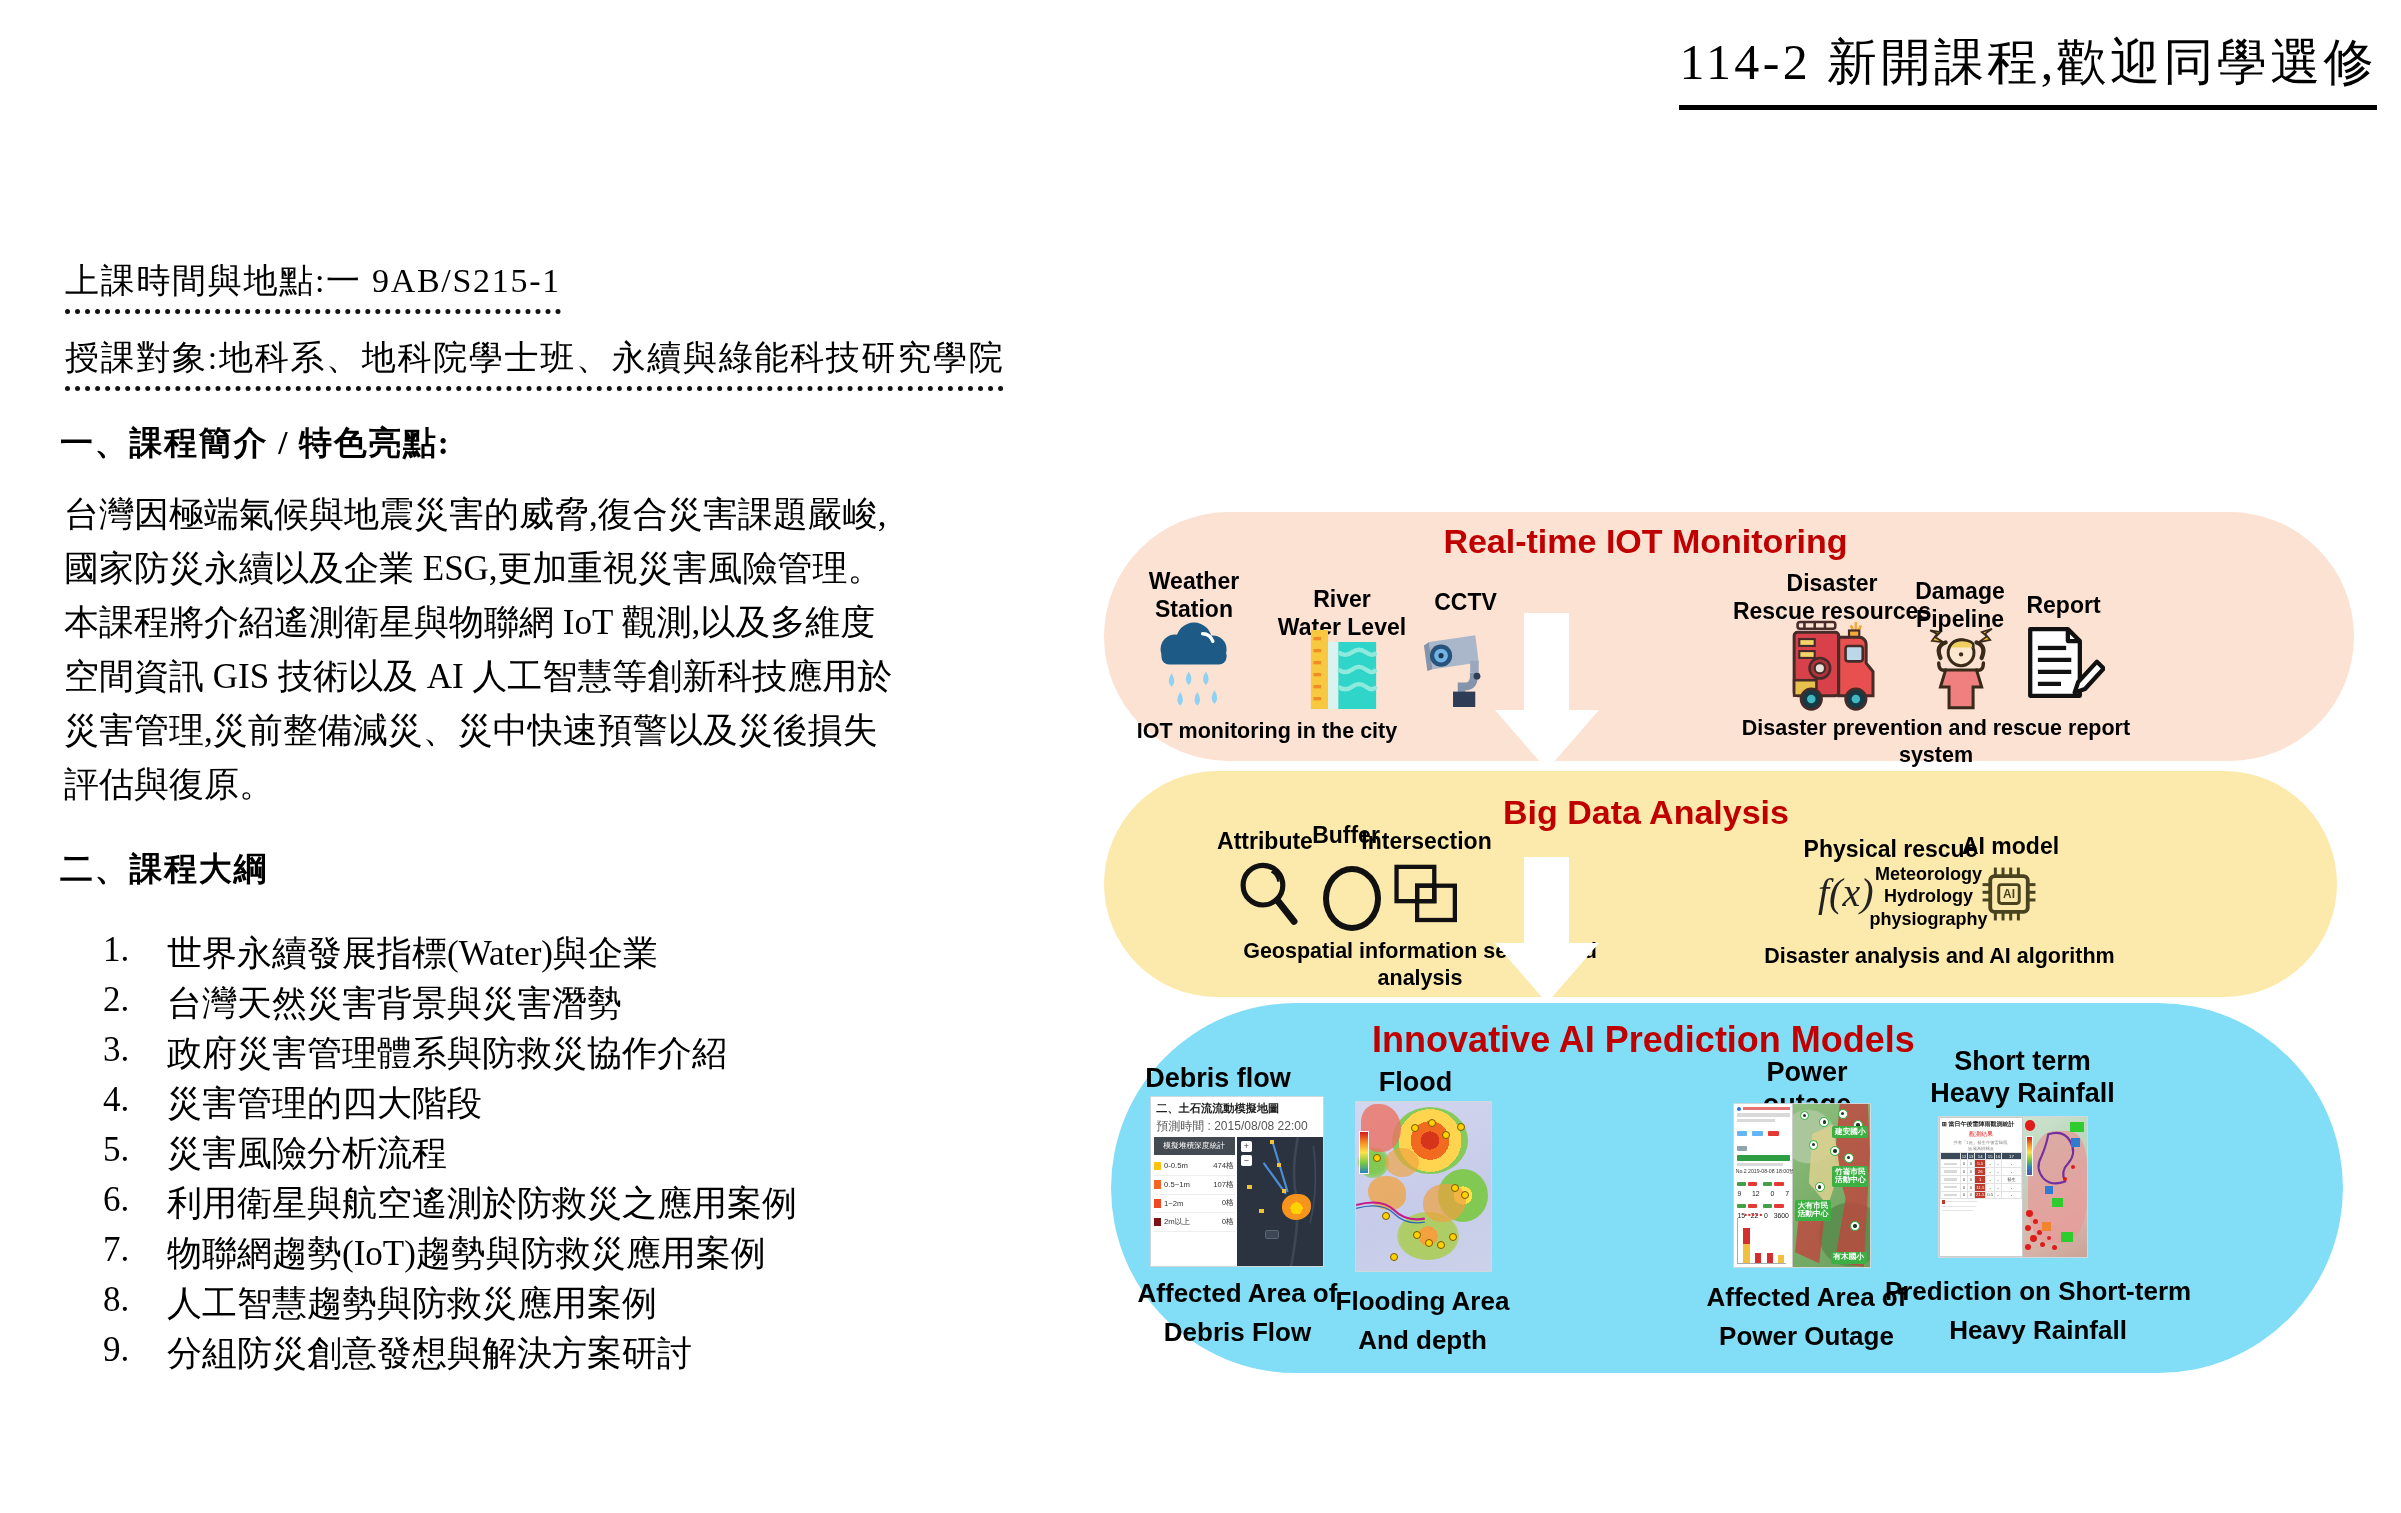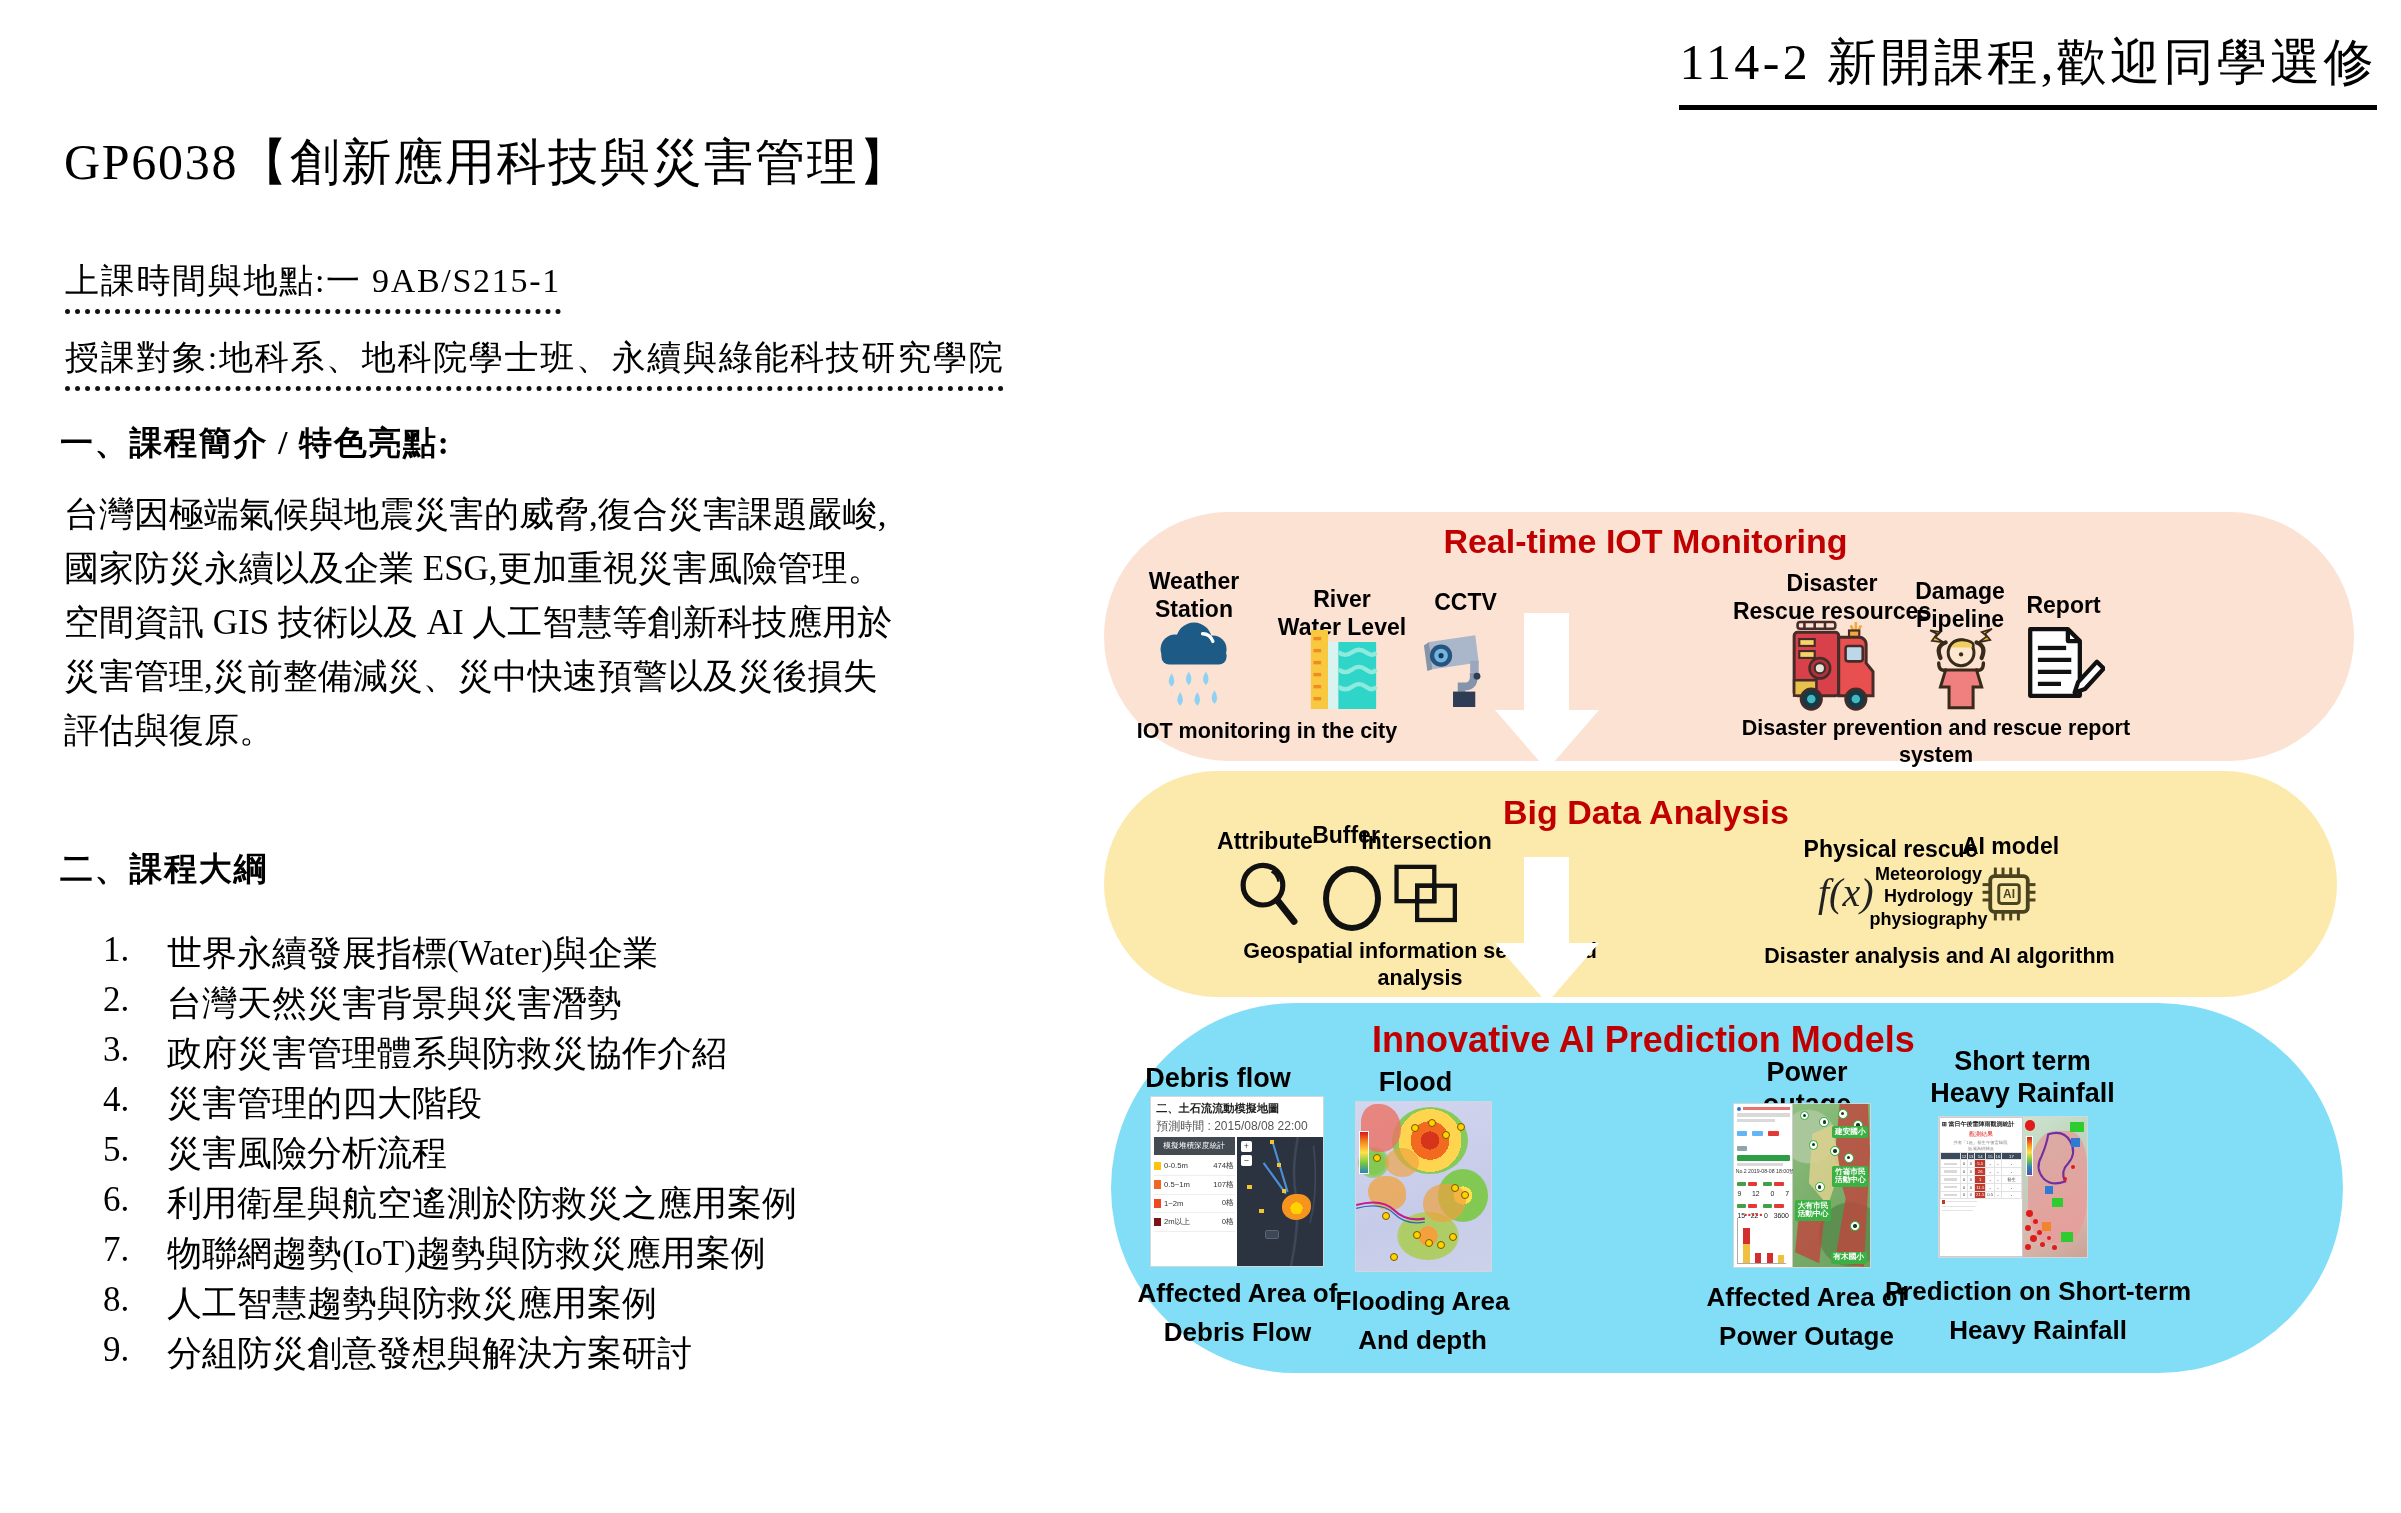--- a/index.html
+++ b/index.html
@@ -93,28 +93,28 @@
   .rdot{position:absolute;border-radius:50%;background:#e01b1b;}
   .rsqm{position:absolute;}
   .rscale{position:absolute;left:2.6px;top:19px;width:5.2px;height:38px;background:linear-gradient(#d7191c,#f68b1f,#ffe24a,#7ac943,#2b83ba,#5e4fa2);border:0.9px solid #fff;}
 </style>
 </head>
 <body>
 
 <div class="page">
 
   <div class="abs header-note">114-2 新開課程,歡迎同學選修</div>
-  <div class="abs doc-title">GP6038【創新應用科技與災害管理】</div>
   <div class="abs sched"><span class="dotted-line">上課時間與地點:一 9AB/S215-1</span></div>
   <div class="abs aud"><span class="dotted-line">授課對象:地科系、地科院學士班、永續與綠能科技研究學院</span></div>
   <div class="abs sec-head">一、課程簡介 / 特色亮點:</div>
 
   <div class="abs para">
     <div>台灣因極端氣候與地震災害的威脅,復合災害課題嚴峻,</div>
     <div>國家防災永續以及企業 ESG,更加重視災害風險管理。</div>
+    <div>本課程將介紹遙測衛星與物聯網 IoT 觀測,以及多維度</div>
     <div>空間資訊 GIS 技術以及 AI 人工智慧等創新科技應用於</div>
     <div>災害管理,災前整備減災、災中快速預警以及災後損失</div>
     <div>評估與復原。</div>
   </div>
 
   <div class="abs sec-head2">二、課程大綱</div>
 
   <div class="abs syllabus">
     <div class="syl-row">
         <span class="syl-num">1.</span>

